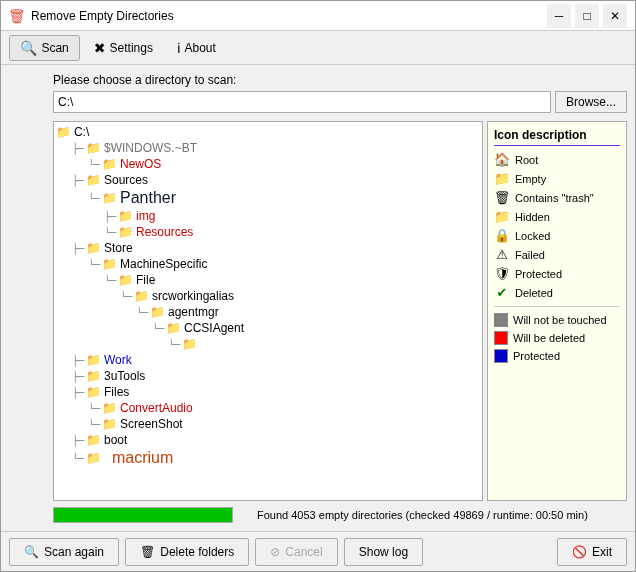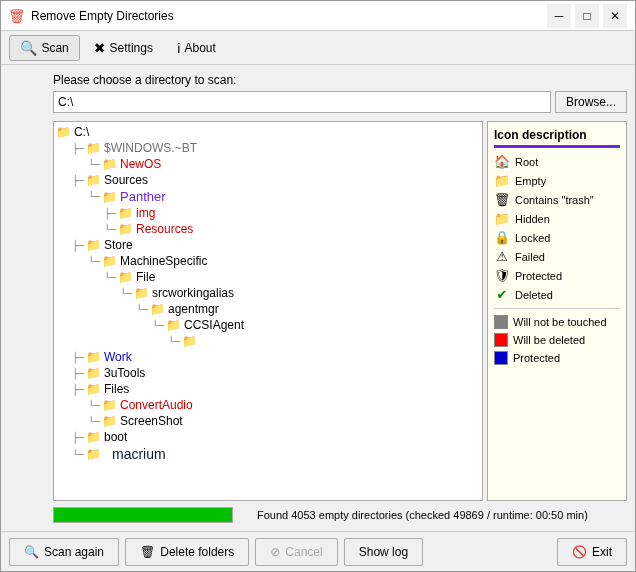--- a/index.html
+++ b/index.html
@@ -139,21 +139,21 @@
       border: 1px solid #aaa;
       background: #fffff0;
       padding: 6px;
       font-size: 11px;
       flex-shrink: 0;
     }
     .legend-title {
       font-weight: bold;
       font-size: 12px;
       margin-bottom: 6px;
-      border-bottom: 3px solid #6d28d9;
+      border-bottom: 1px solid #6d28d9;
       padding-bottom: 3px;
     }
     .legend-item {
       display: flex;
       align-items: center;
       gap: 5px;
       margin-bottom: 4px;
     }
     .legend-icon { font-size: 13px; width: 16px; text-align: center; flex-shrink: 0; }
     .legend-divider {
@@ -275,21 +275,21 @@
           <div class="tree-item">
             <span style="display: inline-block; width: 16px;"></span>
             <span style="color: rgb(136, 136, 136); font-size: 10px; margin-right: 2px; font-family: monospace;">├─</span>
             <span style="margin-right: 3px; font-size: 12px;">📁</span>
             <span style="font-size: 12px; color: rgb(0, 0, 0);">Sources</span>
           </div>
           <div class="tree-item">
             <span style="display: inline-block; width: 32px;"></span>
             <span style="color: rgb(136, 136, 136); font-size: 10px; margin-right: 2px; font-family: monospace;">└─</span>
             <span style="margin-right: 3px; font-size: 12px;">📁</span>
-            <span style="font-size: 13px; color: #6d28d9;">Panther</span>
+            <span style="font-size: 16px; color: #0f172a;">Panther</span>
           </div>
           <div class="tree-item">
             <span style="display: inline-block; width: 48px;"></span>
             <span style="color: rgb(136, 136, 136); font-size: 10px; margin-right: 2px; font-family: monospace;">├─</span>
             <span style="margin-right: 3px; font-size: 12px;">📁</span>
             <span style="font-size: 12px; color: rgb(204, 0, 0);">img</span>
           </div>
           <div class="tree-item">
             <span style="display: inline-block; width: 48px;"></span>
             <span style="color: rgb(136, 136, 136); font-size: 10px; margin-right: 2px; font-family: monospace;">└─</span>
@@ -370,21 +370,21 @@
           <div class="tree-item">
             <span style="display: inline-block; width: 16px;"></span>
             <span style="color: rgb(136, 136, 136); font-size: 10px; margin-right: 2px; font-family: monospace;">├─</span>
             <span style="margin-right: 3px; font-size: 12px;">📁</span>
             <span style="font-size: 12px; color: rgb(0, 0, 0);">boot</span>
           </div>
           <div class="tree-item">
             <span style="display: inline-block; width: 16px;"></span>
             <span style="color: rgb(136, 136, 136); font-size: 10px; margin-right: 2px; font-family: monospace;">└─</span>
             <span style="margin-right: 3px; font-size: 12px;">📁</span>
-            <span style="font-size: 14px; color: #0f172a; padding-left: 8px;">macrium</span>
+            <span style="font-size: 16px; color: #c2410c; padding-left: 8px;">macrium</span>
           </div>
         </div>
 
       <div class="legend-panel">
         <div class="legend-title">Icon description</div>
         <div class="legend-item">
           <span class="legend-icon">🏠</span>
           <span>Root</span>
         </div>
         <div class="legend-item">

